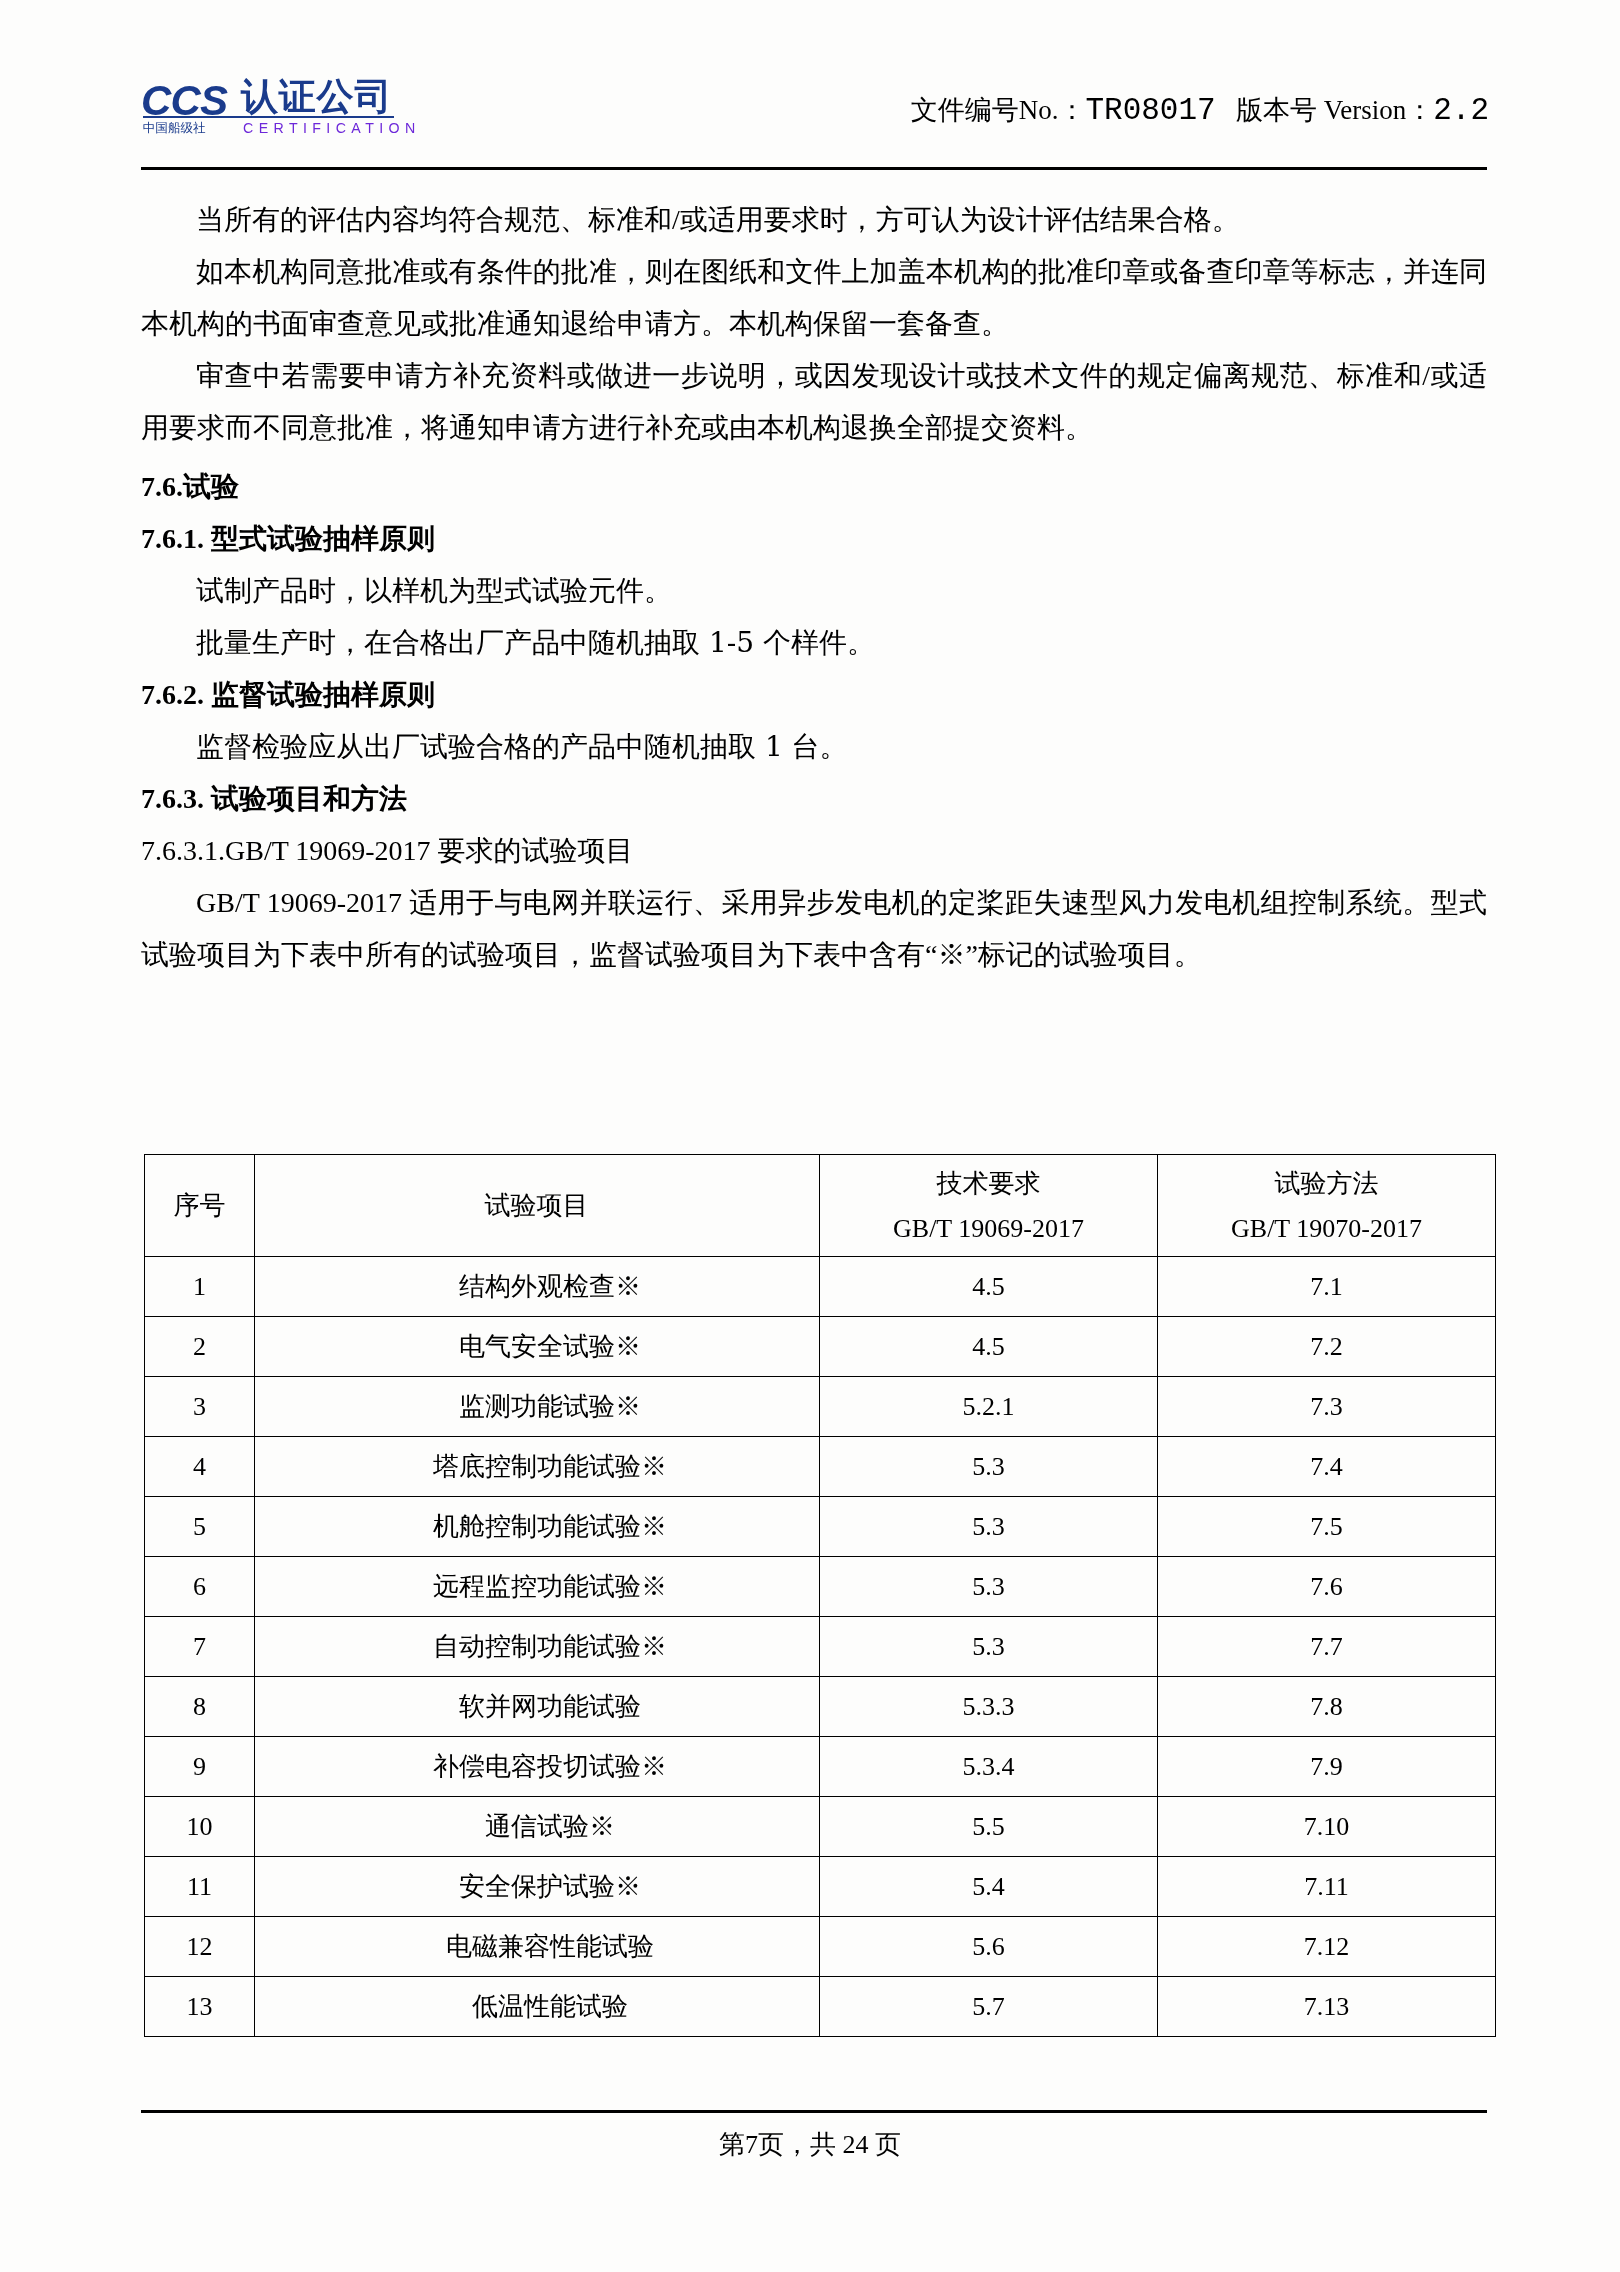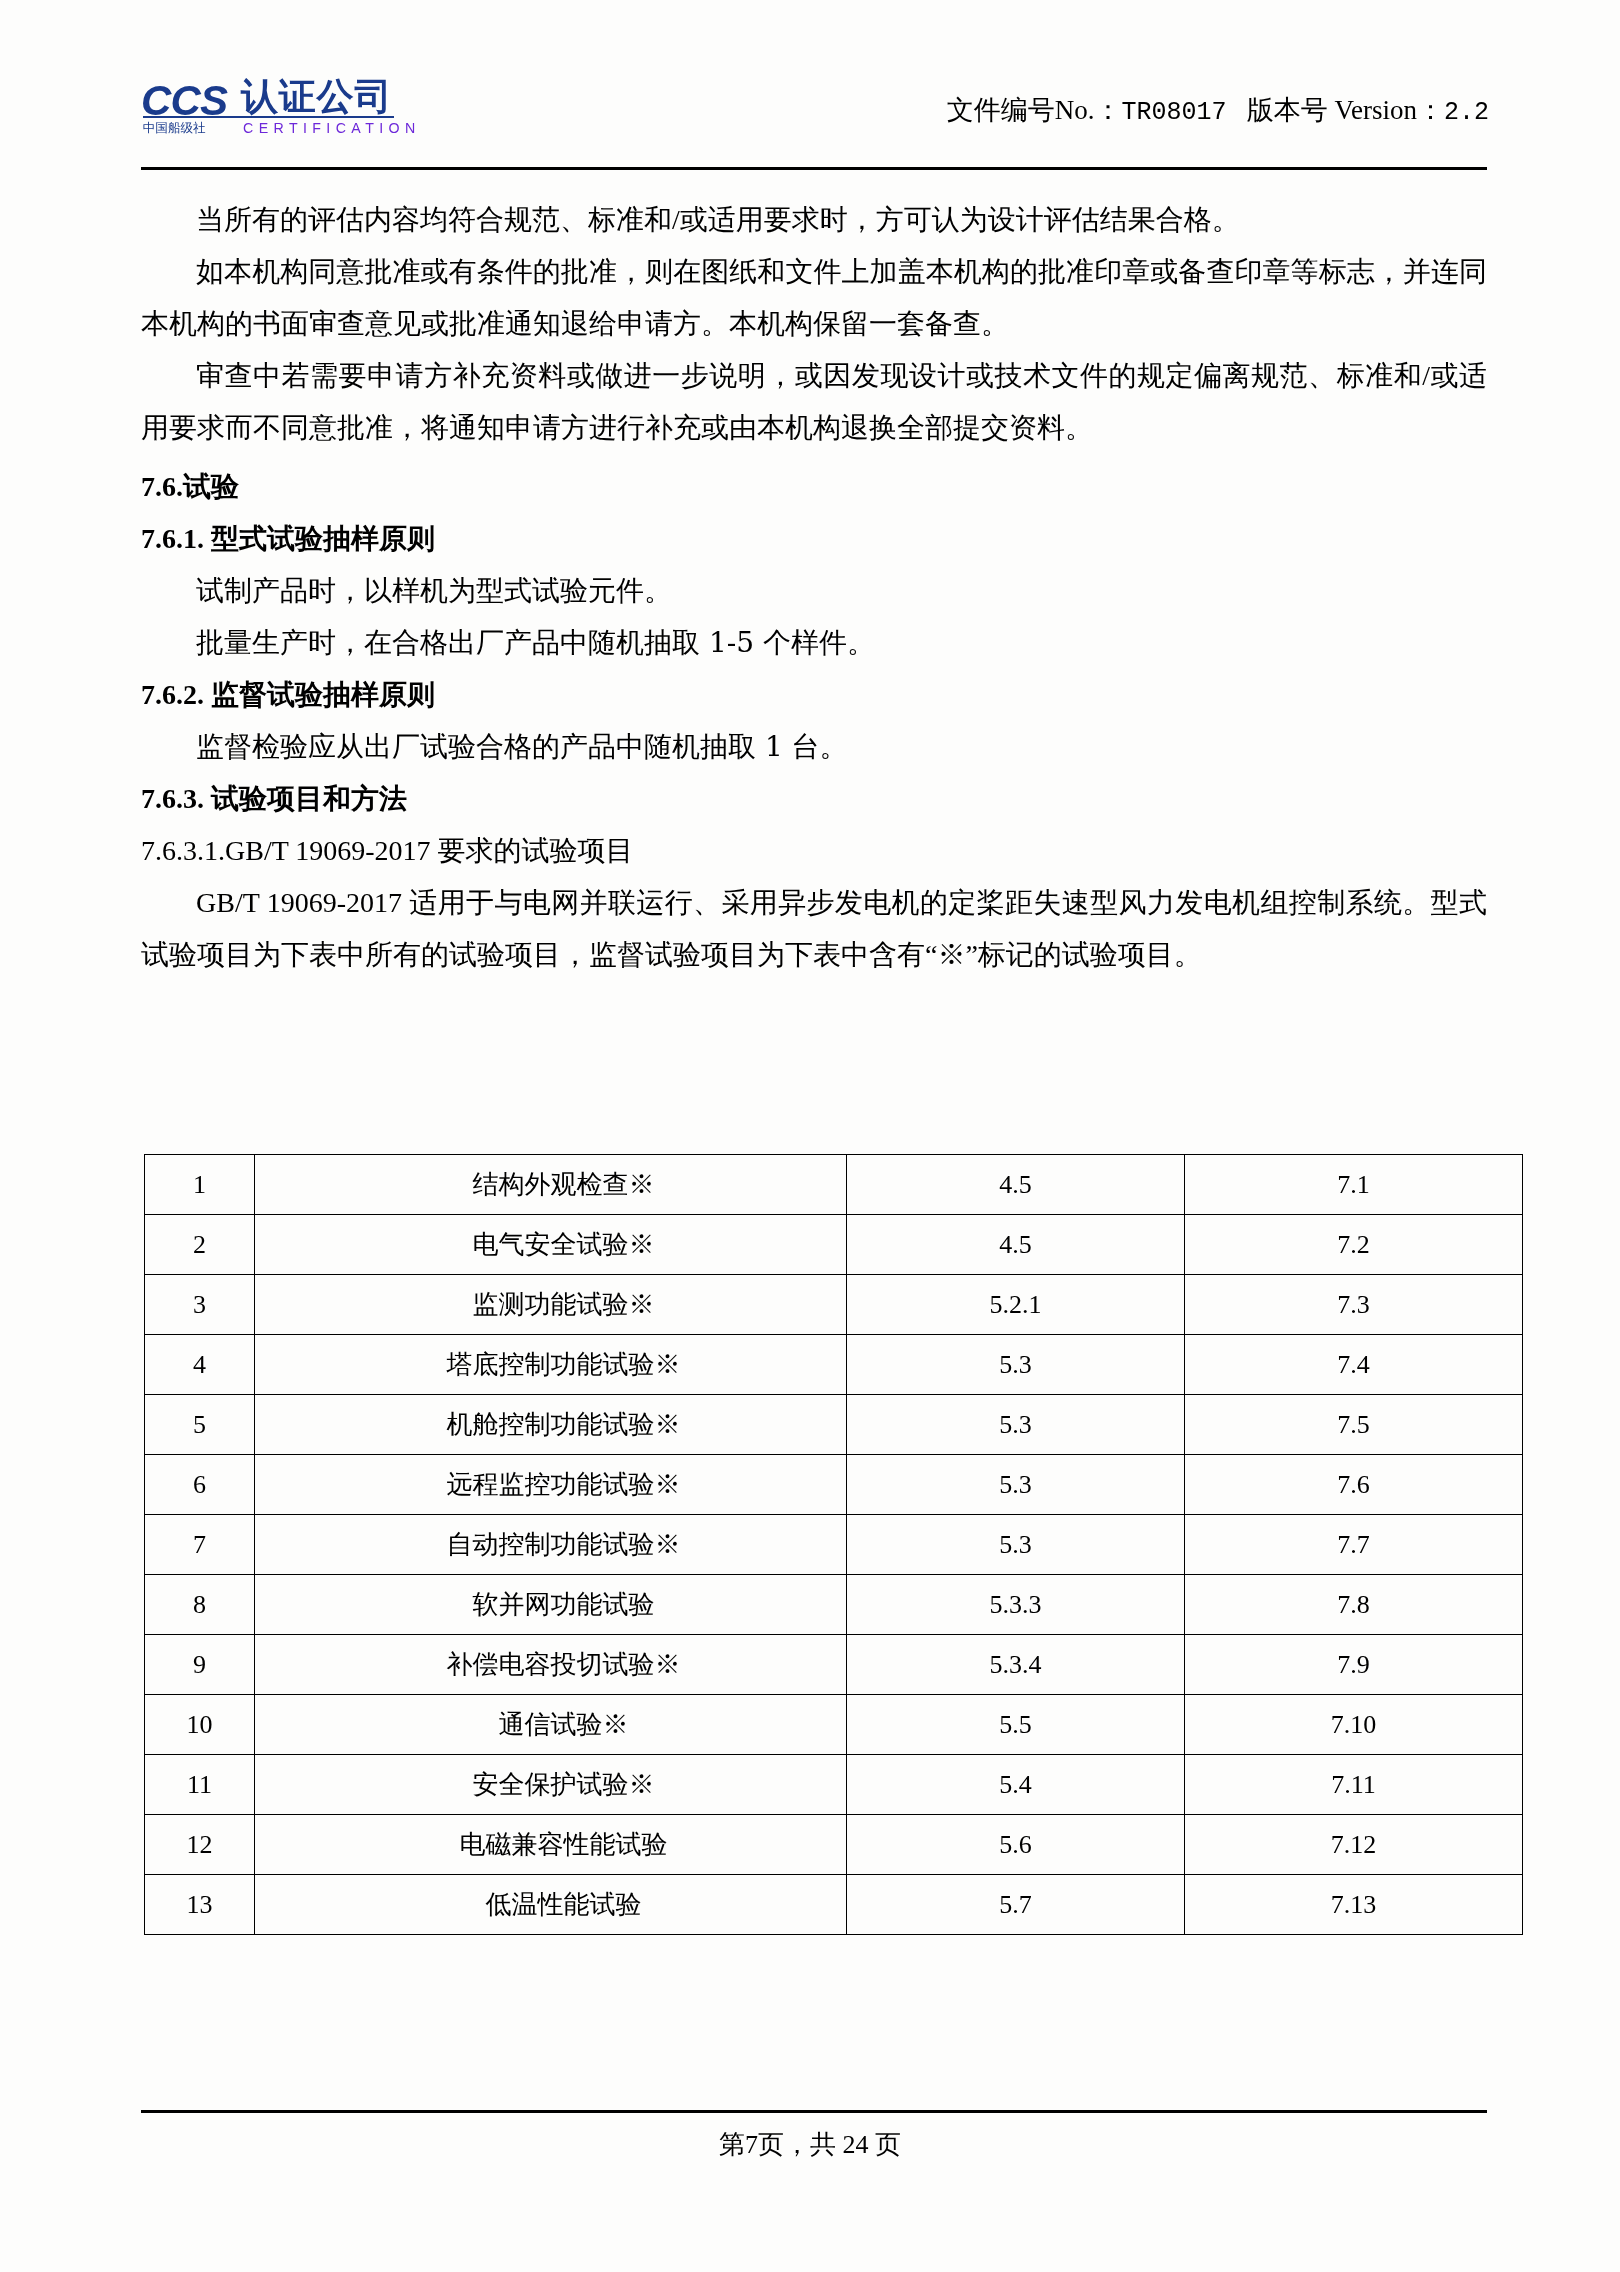--- a/index.html
+++ b/index.html
@@ -88,21 +88,21 @@
   .header-doc {
     position: absolute;
     right: 0px;
     top: 27px;
     font-family: "Liberation Serif", serif;
     font-size: 27px;
     white-space: nowrap;
   }
   .header-doc .mono {
     font-family: "Liberation Mono", monospace;
-    font-size: 25px;
+    font-size: 31px;
   }
   .header-line {
     position: absolute;
     left: 141px;
     top: 167px;
     width: 1346px;
     height: 2.5px;
     background: #000;
   }
   
@@ -206,20 +206,32 @@
     <p class="heading">7.6.2.  监督试验抽样原则</p>
     <p class="indent kai">监督检验应从出厂试验合格的产品中随机抽取 1 台。</p>
     <p class="heading">7.6.3.  试验项目和方法</p>
     <p class="heading-sub">7.6.3.1.GB/T 19069-2017 要求的试验项目</p>
     <p class="indent">GB/T 19069-2017 适用于与电网并联运行、采用异步发电机的定桨距失速型风力发电机组控制系统。型式试验项目为下表中所有的试验项目，监督试验项目为下表中含有“※”标记的试验项目。</p>
   </div>
 
   <div class="tbl-wrap">
     <table>
       <tbody>
+        <tr>
+          <td class="c1 hdr-cell">序号</td>
+          <td class="c2 hdr-cell" style="text-align:center;padding-left:0">试验项目</td>
+          <td class="c3 hdr-cell hdr-two-line">
+            <div>技术要求</div>
+            <div>GB/T 19069-2017</div>
+          </td>
+          <td class="c4 hdr-cell hdr-two-line">
+            <div>试验方法</div>
+            <div>GB/T 19070-2017</div>
+          </td>
+        </tr>
 
         <tr>
           <td class="c1">1</td>
           <td class="c2">结构外观检查※</td>
           <td class="c3">4.5</td>
           <td class="c4">7.1</td>
         </tr>
         <tr>
           <td class="c1">2</td>
           <td class="c2">电气安全试验※</td>

